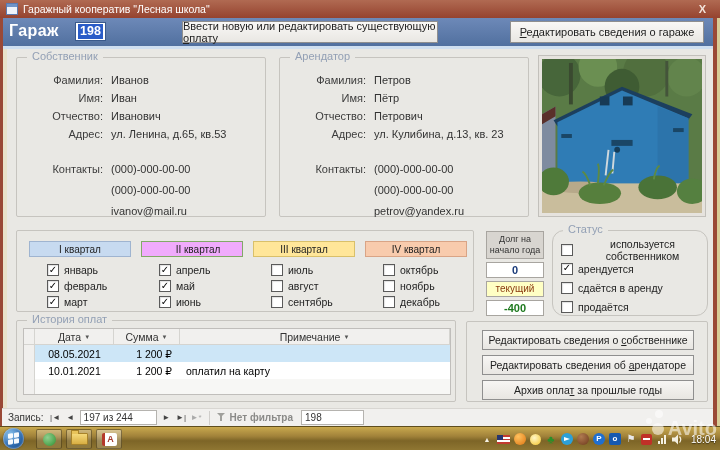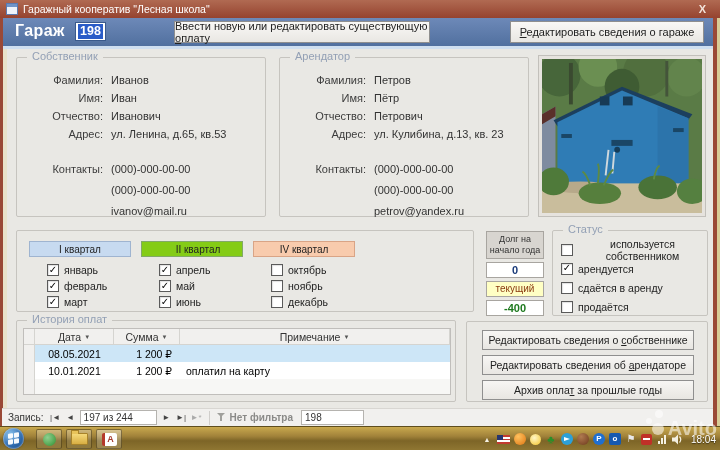--- a/index.html
+++ b/index.html
@@ -13,27 +13,27 @@
   .win-icon::before{content:"";position:absolute;left:0;top:0;width:100%;height:3px;background:#6f94c8;}
   .tb-title{flex:1;white-space:nowrap;overflow:hidden;}
   .tb-close{color:#f3e4db;font-weight:bold;font-size:11px;padding:0 8px;}
   .border-left{position:absolute;left:0;top:18px;width:3px;height:408px;background:#9a4936;}
   .border-right{position:absolute;left:713px;top:18px;width:4px;height:408px;background:#9a4936;}
   .desktop-sliver{position:absolute;left:717px;top:18px;width:3px;height:408px;background:#d8cc96;}
   .form-left-sliver{position:absolute;left:3px;top:49px;width:4px;height:359px;background:#e9e3cb;}
   
   .header-bar{position:absolute;left:3px;top:18px;width:710px;height:28px;
               background:linear-gradient(#6d89b8,#51709f);}
-  .garage-label{position:absolute;left:12px;top:4px;font-size:16px;font-weight:bold;color:#fff;letter-spacing:.4px;}
+  .garage-label{position:absolute;left:6px;top:4px;font-size:16px;font-weight:bold;color:#fff;letter-spacing:.4px;}
   .garage-number{position:absolute;left:72px;top:4px;width:31px;height:19px;background:#fff;border:1px solid #3a5a8c;
                  display:flex;align-items:center;justify-content:center;box-sizing:border-box;}
   .garage-number .sel{background:#2a5cc8;color:#fff;font-weight:bold;font-size:12.5px;padding:0 2px;line-height:15px;}
   .hbtn{position:absolute;top:3px;height:22px;background:linear-gradient(#f9f8f6,#e9e7e3);
         border:1px solid #8f8f8f;font-size:11px;color:#222;display:flex;align-items:center;justify-content:center;box-sizing:border-box;}
-  .hbtn.b1{left:171px;width:256px;}
+  .hbtn.b1{left:179px;width:256px;}
   .hbtn.b2{left:507px;width:194px;}
   .blue-strip{position:absolute;left:3px;top:46px;width:710px;height:3px;background:#cfdff0;}
   
   .groupbox{position:absolute;border:1px solid #c6c4bf;border-radius:2px;box-sizing:border-box;}
   .gb-label{position:absolute;top:-8px;left:10px;background:#e9e8e4;padding:0 5px;font-size:11px;color:#93a0b5;white-space:nowrap;}
   .owner{left:16px;top:57px;width:250px;height:160px;}
   .tenant{left:279px;top:57px;width:250px;height:160px;}
   .fields{padding-top:13px;}
   .frow{display:flex;align-items:center;height:18px;font-size:11px;}
   .flabel{width:86px;text-align:right;padding-right:8px;color:#3c3c3c;flex:none;}
@@ -56,21 +56,21 @@
   .checkbox.checked::before{content:"✓";font-size:10px;font-weight:bold;color:#000;margin-top:-2px;}
   
   .debt{position:absolute;left:486px;top:231px;width:58px;}
   .debt-h{background:#d8d5d0;border:1px solid #a8a5a0;font-size:9px;text-align:center;padding:2px 0;color:#333;line-height:1.2;}
   .debt-box{margin-top:3px;background:#fff;border:1px solid #a8a5a0;height:14px;display:flex;align-items:center;
             justify-content:center;font-size:11px;font-weight:bold;}
   .debt-start{color:#1a3b7a;}
   .debt-cur-label{background:#ffffc4;color:#8b3a10;font-weight:normal;font-size:10px;}
   .debt-cur{color:#1f7a1f;}
   
-  .status{left:552px;top:230px;width:156px;height:86px;}
+  .status{left:552px;top:230px;width:156px;height:86px;border-radius:12px;}
   .srows{padding-top:9px;}
   .srow{display:flex;align-items:center;height:19px;padding-left:8px;font-size:10.5px;color:#222;text-align:center;}
   
   .history{left:16px;top:320px;width:440px;height:82px;}
   .table{position:absolute;left:6px;top:7px;width:428px;height:67px;background:#fff;border:1px solid #c0bebb;
          font-size:10.5px;overflow:hidden;box-sizing:border-box;}
   .thead{display:grid;grid-template-columns:11px 79px 66px 1fr;height:15px;background:#f1f0ee;border-bottom:1px solid #d5d4d0;}
   .th{display:flex;align-items:center;justify-content:center;border-right:1px solid #d5d4d0;color:#333;gap:3px;overflow:hidden;}
   .th .arr{font-size:6px;color:#555;}
   .trow{display:grid;grid-template-columns:11px 79px 66px 1fr;height:17px;align-items:center;}
@@ -286,32 +286,47 @@
           <div class="mrow">
             <span class="checkbox checked"></span>
             <span class="mlabel">февраль</span>
           </div>
           <div class="mrow">
             <span class="checkbox checked"></span>
             <span class="mlabel">март</span>
           </div>
         </div>
         <div class="qcol">
-          <div class="qhead" style="background: #84cc16; border-color: rgb(130, 169, 104); padding-left: 12px;">II квартал</div>
+          <div class="qhead" style="background: #f0abfc; border-color: rgb(130, 169, 104); padding-left: 12px;">II квартал</div>
           <div class="mrow">
             <span class="checkbox checked"></span>
             <span class="mlabel">апрель</span>
           </div>
           <div class="mrow">
             <span class="checkbox checked"></span>
             <span class="mlabel">май</span>
           </div>
           <div class="mrow">
             <span class="checkbox checked"></span>
             <span class="mlabel">июнь</span>
+          </div>
+        </div>
+        <div class="qcol">
+          <div class="qhead" style="background: rgb(255, 230, 153); border-color: rgb(217, 192, 106);">III квартал</div>
+          <div class="mrow">
+            <span class="checkbox"></span>
+            <span class="mlabel">июль</span>
+          </div>
+          <div class="mrow">
+            <span class="checkbox"></span>
+            <span class="mlabel">август</span>
+          </div>
+          <div class="mrow">
+            <span class="checkbox"></span>
+            <span class="mlabel">сентябрь</span>
           </div>
         </div>
         <div class="qcol">
           <div class="qhead" style="background: rgb(248, 203, 173); border-color: rgb(217, 164, 134);">IV квартал</div>
           <div class="mrow">
             <span class="checkbox"></span>
             <span class="mlabel">октябрь</span>
           </div>
           <div class="mrow">
             <span class="checkbox"></span>

